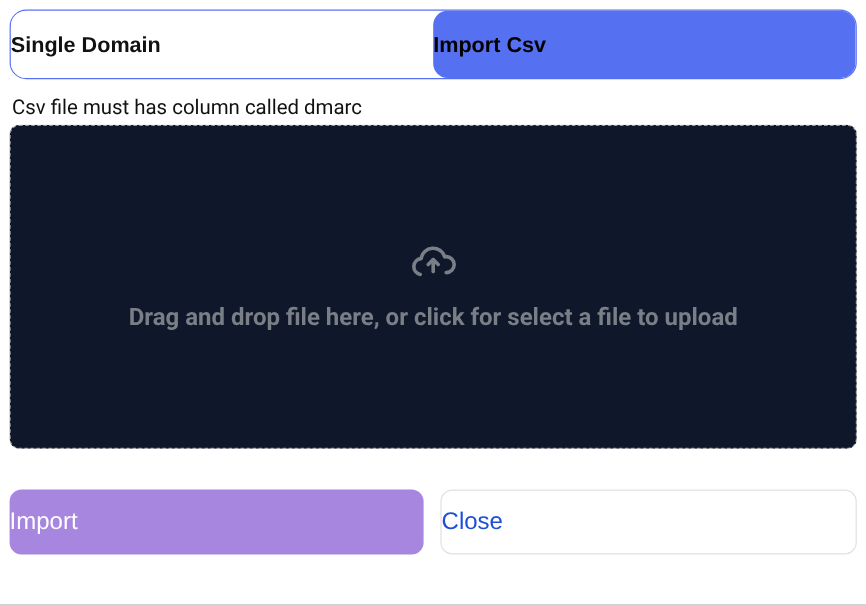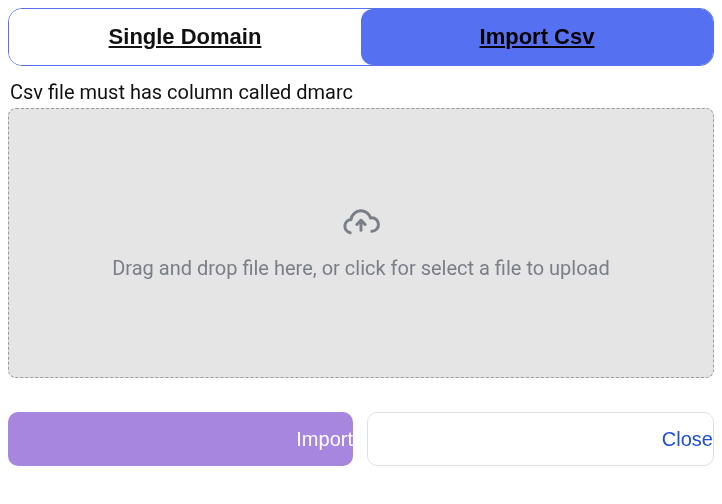--- a/index.html
+++ b/index.html
@@ -19,52 +19,52 @@
       border: 1px solid #5570F1;
       border-radius: 14px;
       overflow: hidden;
       height: 58px;
       margin-bottom: 14px;
     }
     .tab {
       flex: 1;
       display: flex;
       align-items: center;
-      justify-content: center;
-      font-size: 22px;
+      justify-content: flex-start;
+      font-size: 18px;
       font-weight: 700;
       cursor: pointer;
       background: #ffffff;
       color: #111111;
       border: none;
-      text-decoration: underline;
     }
     .tab.active {
       background: #5570F1;
       color: #000000;
       border-radius: 12px;
     }
     .hint {
-      font-size: 20px;
+      font-size: 17px;
       color: #111111;
       margin-bottom: 4px;
       padding-left: 2px;
     }
     .dropzone {
       border: 1.5px dashed #9a9a9a;
       border-radius: 8px;
-      background: #e5e5e5;
+      background: #0f172a;
       height: 270px;
       display: flex;
       flex-direction: column;
       align-items: center;
       justify-content: center;
       gap: 14px;
       cursor: pointer;
       padding: 36px;
+      font-weight: bold;
     }
     .cloud-icon {
       width: 40px;
       height: 32px;
       color: #7A7E87;
     }
     .dropzone-text {
       color: #7A7E87;
       font-size: 20px;
       text-align: center;
@@ -77,21 +77,21 @@
     }
     .btn {
       flex: 1;
       border-radius: 10px;
       font-size: 20px;
       font-weight: 500;
       cursor: pointer;
       border: none;
       display: flex;
       align-items: center;
-      justify-content: flex-end;
+      justify-content: flex-start;
     }
     .btn-primary {
       background: #A786DF;
       color: #ffffff;
     }
     .btn-secondary {
       background: #ffffff;
       color: #1d4ed8;
       border: 1px solid #E1E1E1;
     }

